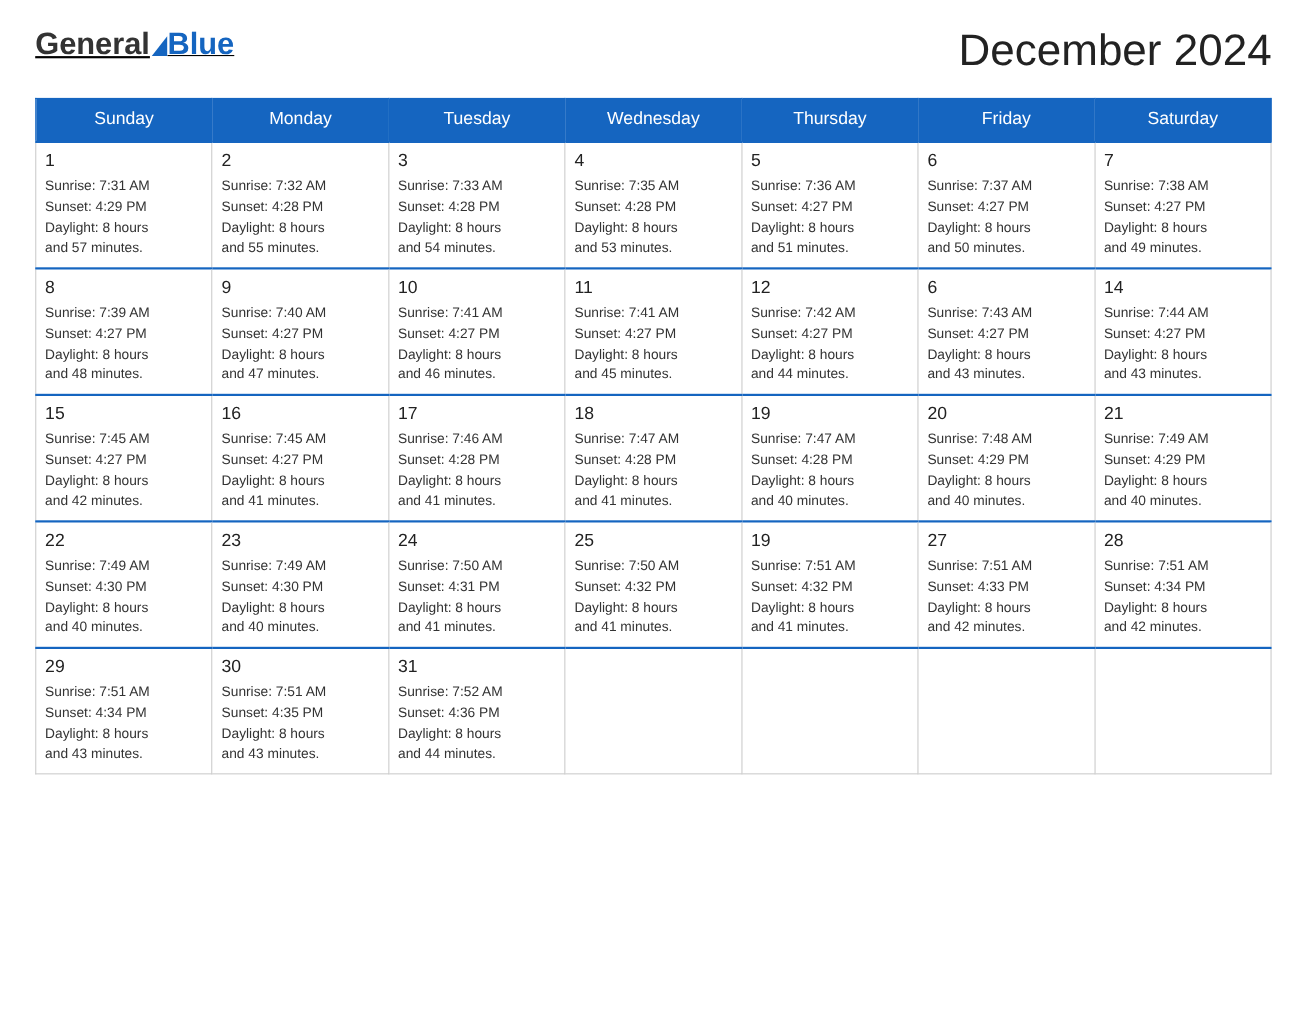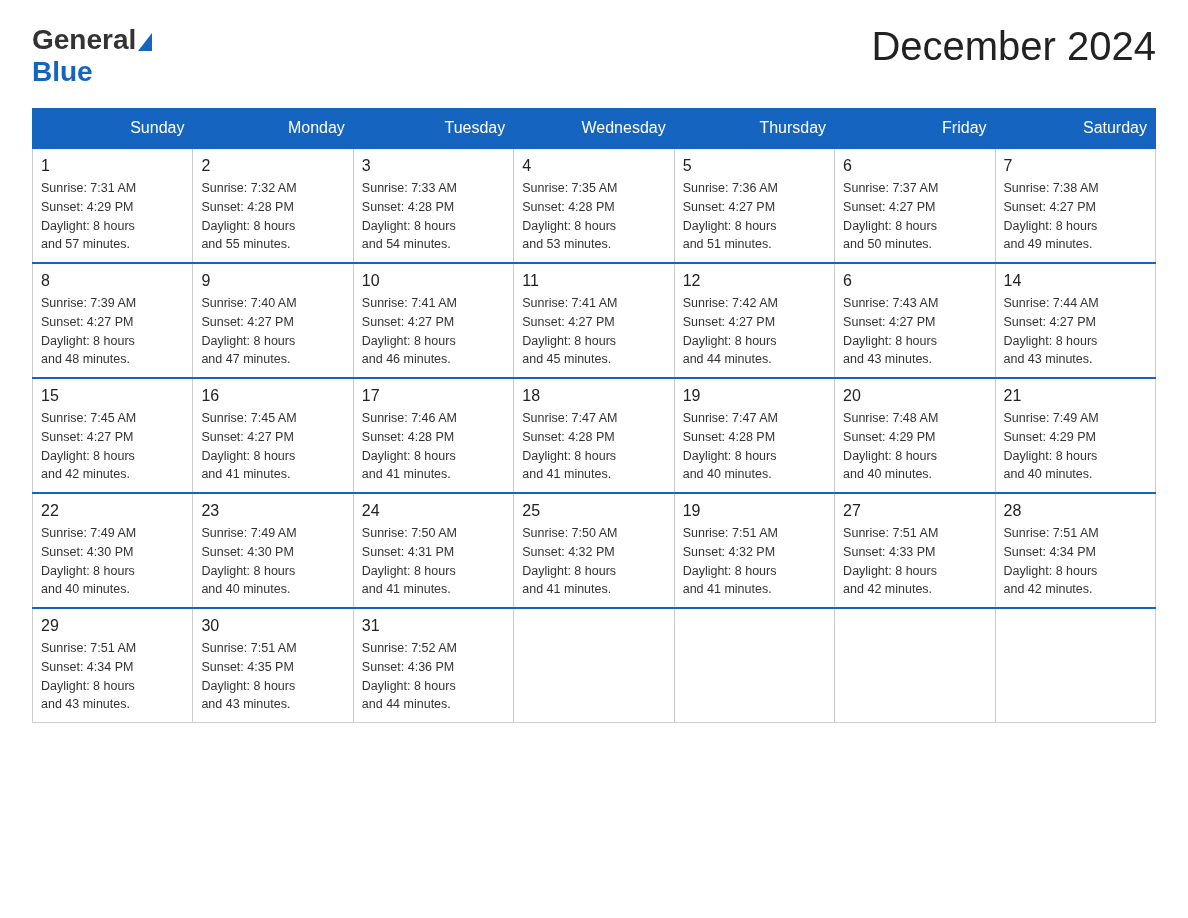--- a/index.html
+++ b/index.html
@@ -11,22 +11,23 @@
       min-height: 918px;
     }
     .header {
       display: flex;
       justify-content: space-between;
       align-items: flex-start;
       margin-bottom: 20px;
     }
     .logo {
       display: flex;
-      flex-direction: column;
+      flex-direction: row;
       align-items: flex-start;
+      text-decoration: underline;
     }
     .logo-text {
       display: flex;
       align-items: center;
     }
     .logo-general {
       font-size: 28px;
       font-weight: bold;
       color: #333;
     }
@@ -65,21 +66,21 @@
       width: 100%;
       border-collapse: collapse;
       table-layout: fixed;
     }
     .calendar th {
       background: #1565c0;
       color: #fff;
       padding: 10px 8px;
       font-size: 16px;
       font-weight: normal;
-      text-align: right;
+      text-align: center;
       border: 1px solid #1565c0;
     }
     .calendar td {
       border: 1px solid #ccc;
       vertical-align: top;
       padding: 8px;
       height: 110px;
     }
     .calendar td.empty {
       background: #fff;

